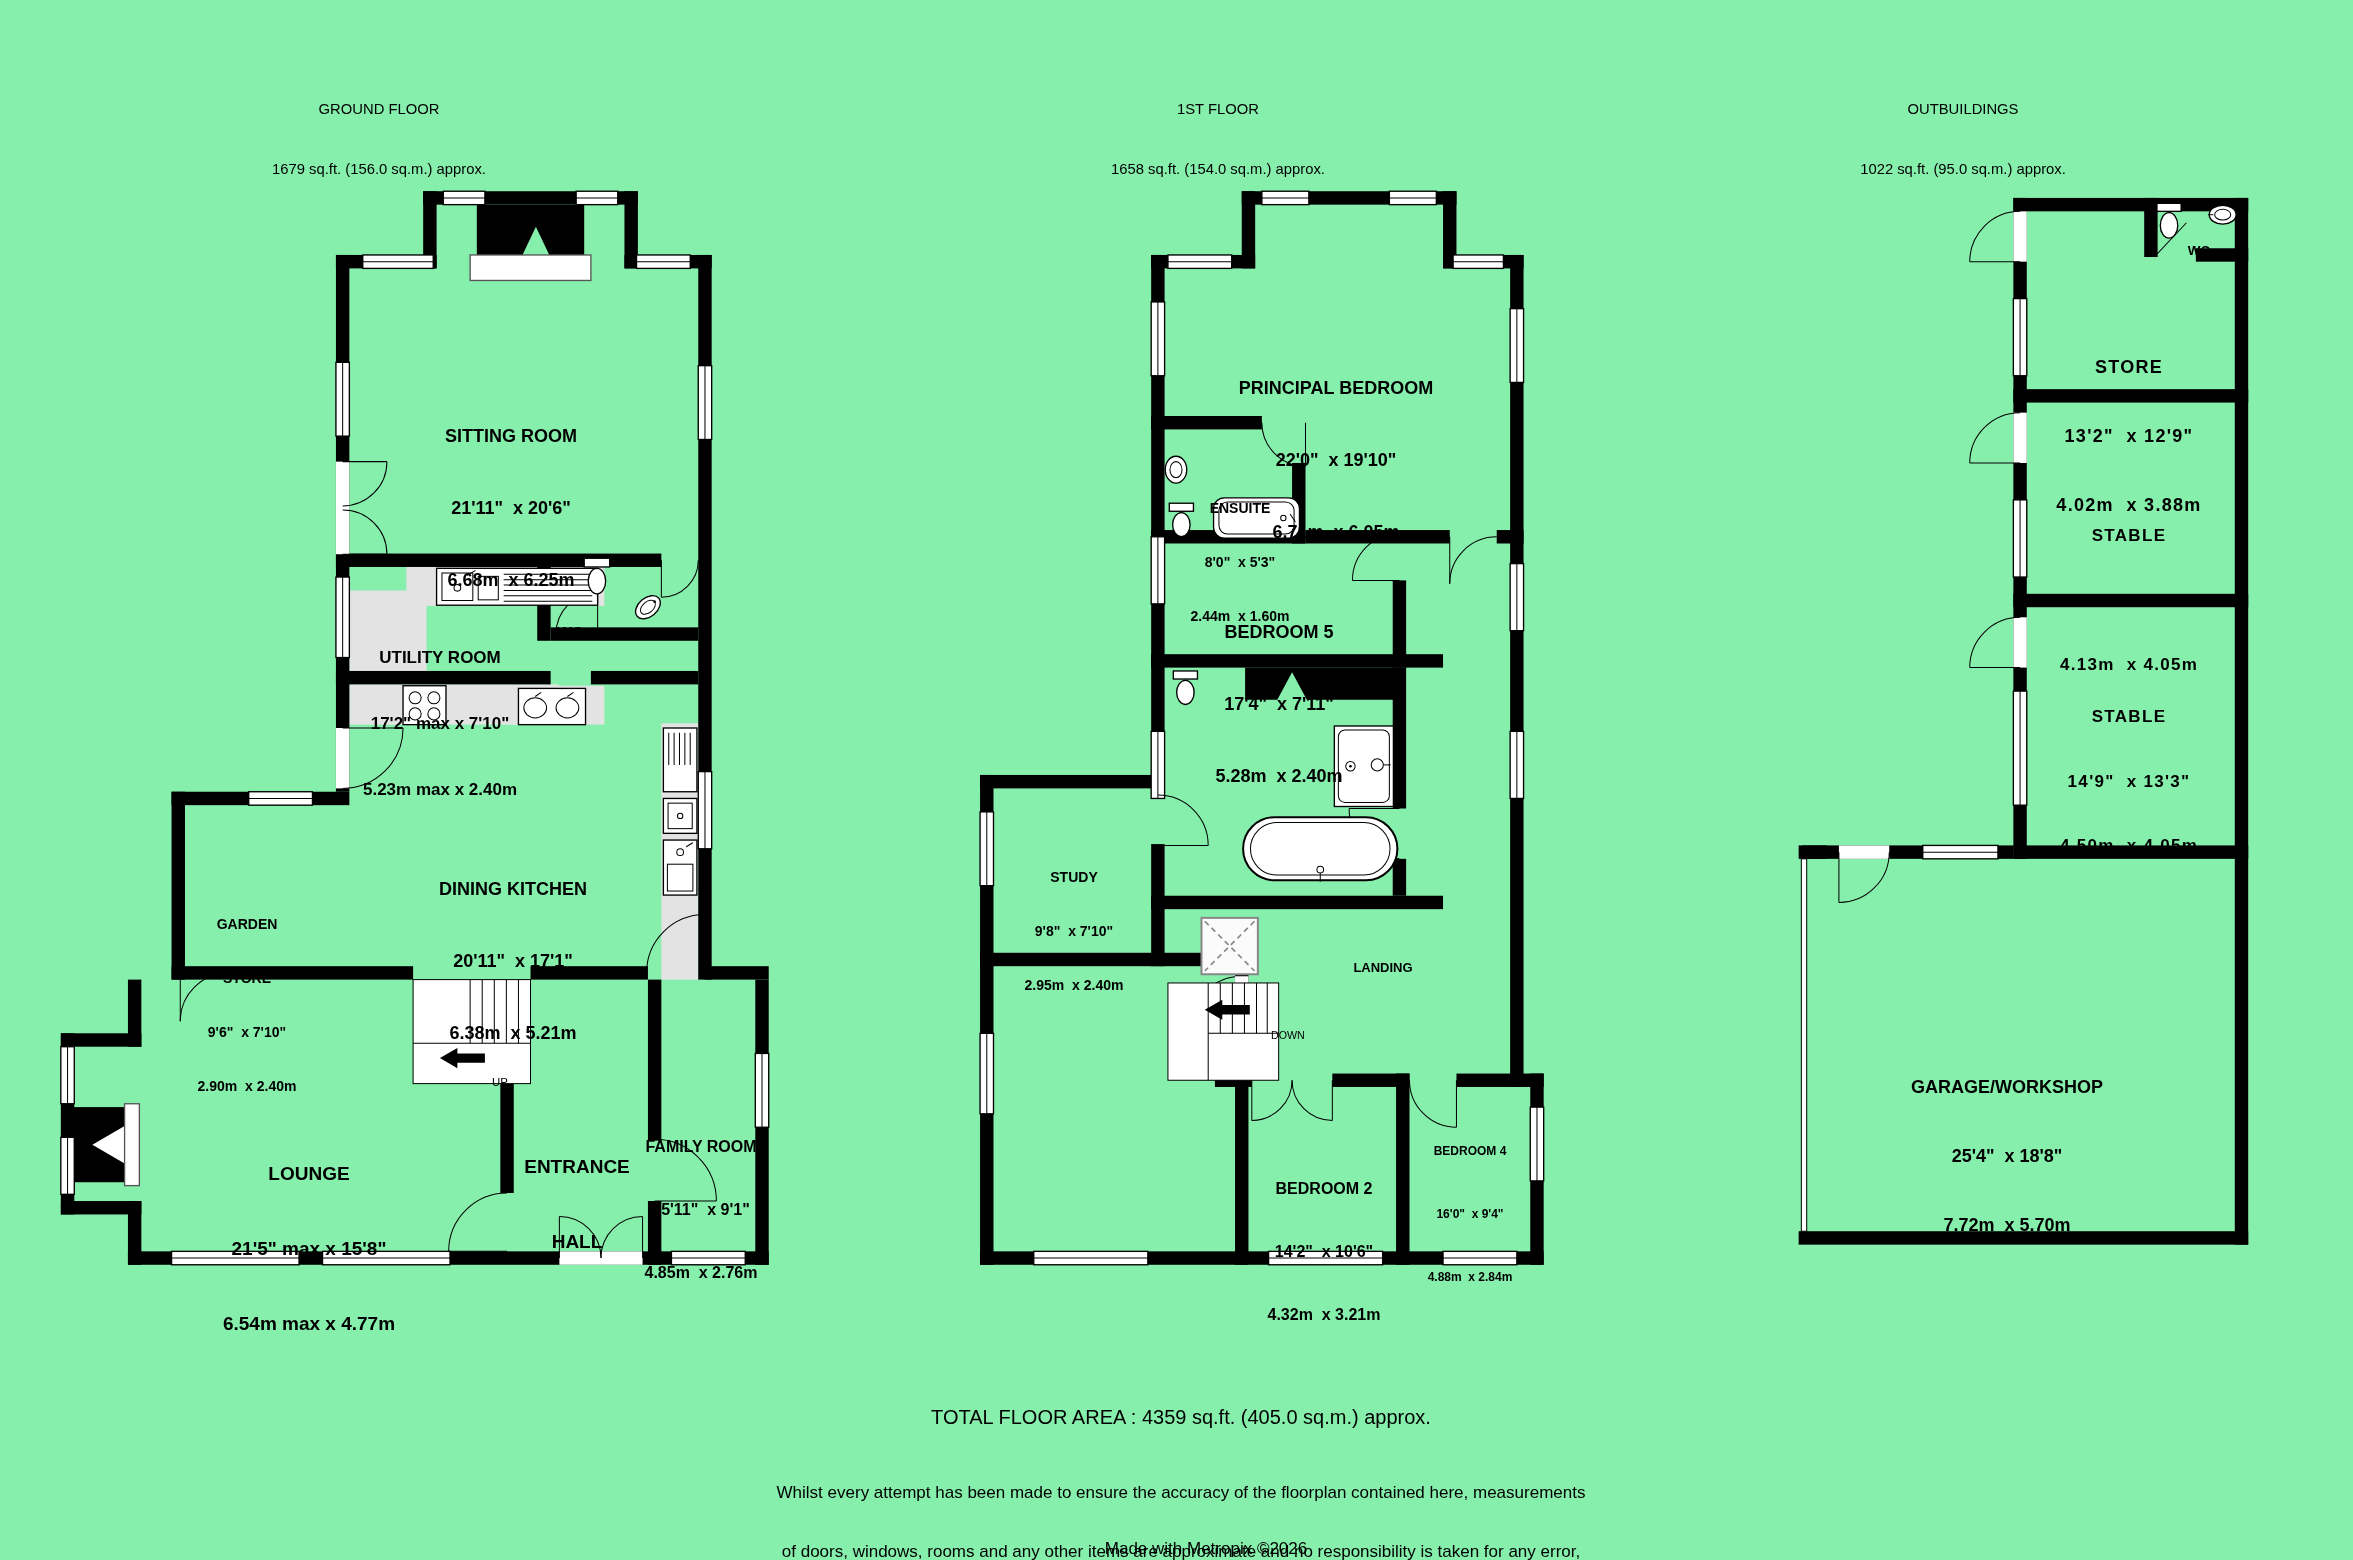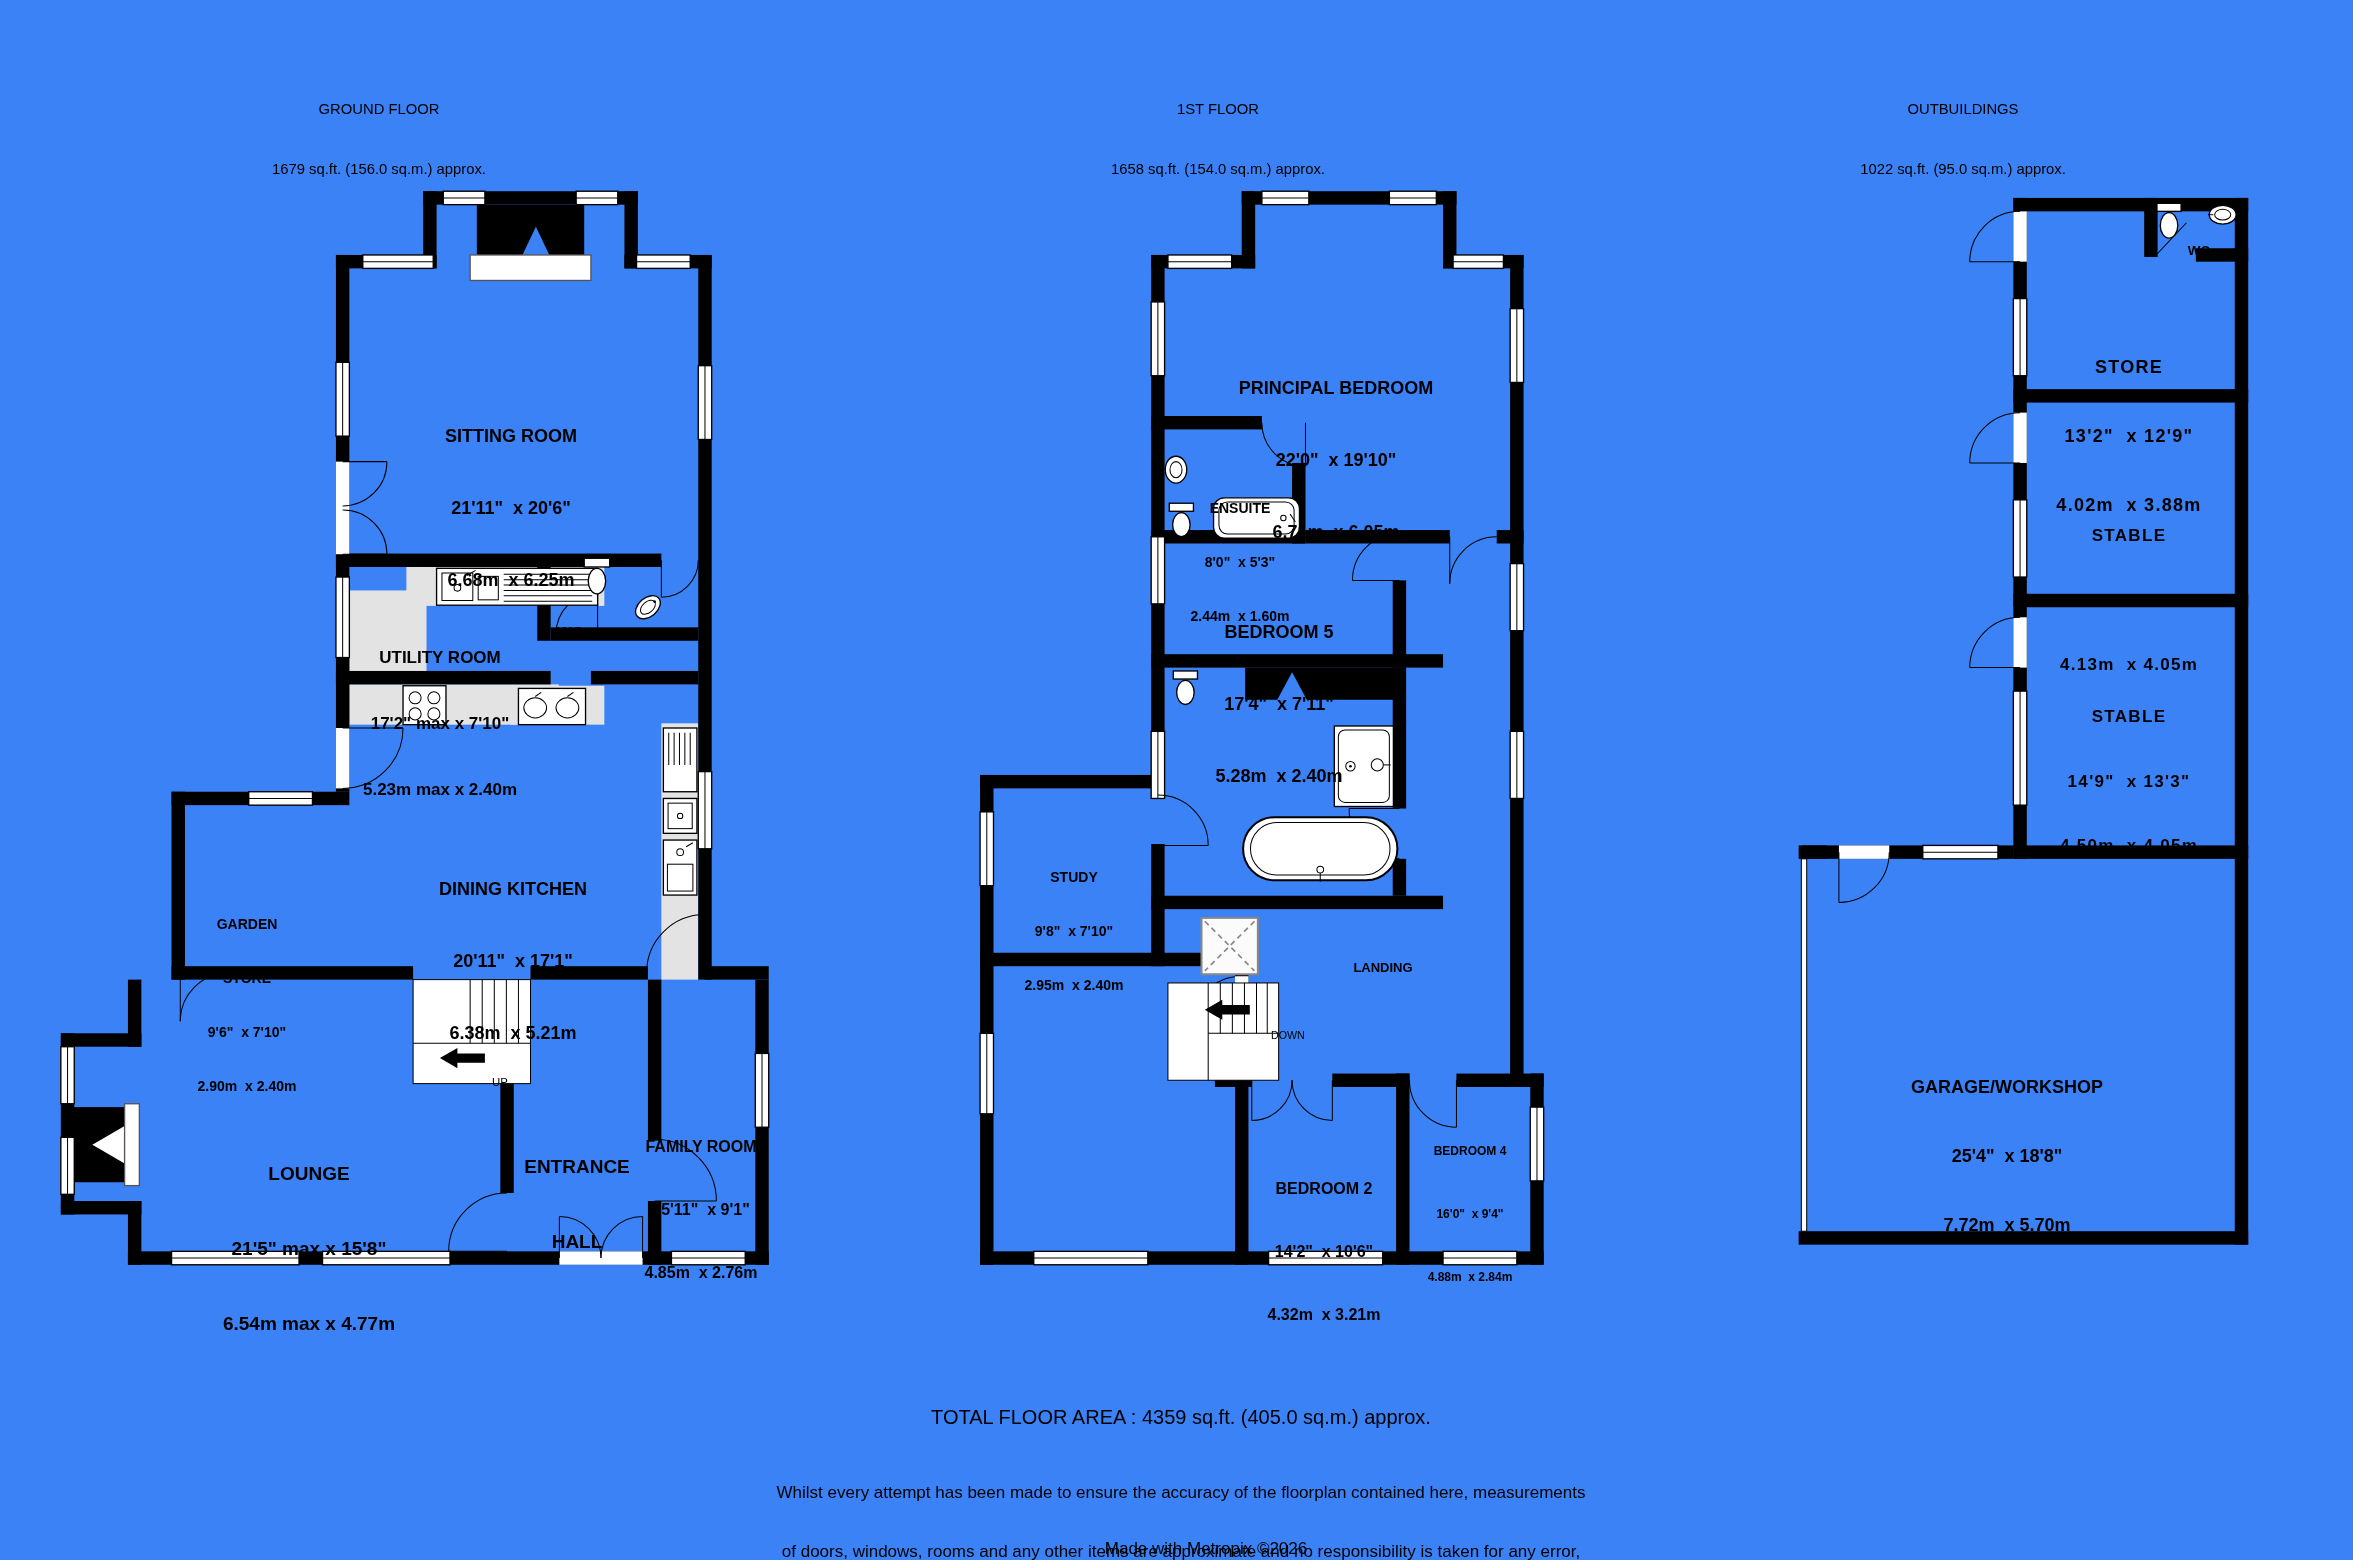--- a/index.html
+++ b/index.html
@@ -1,16 +1,16 @@
 <!DOCTYPE html>
 <html style="font-size:10.7px"><head>
 <meta charset="utf-8">
 <style>
   html,body{margin:0;padding:0;background:#ffffff;}
-  #canvas{position:relative;width:2354px;height:1560px;background:#3b82f6;overflow:hidden;
+  #canvas{position:relative;width:2354px;height:1560px;background:#86efac;overflow:hidden;
           font-family:"Liberation Sans",sans-serif;color:#000;}
   #plan-svg{position:absolute;left:0;top:0;}
   .hdr{position:absolute;transform:translateX(-50%);text-align:center;font-size:14.8px;
        line-height:20px;font-weight:400;white-space:pre;}
   .lbl{position:absolute;transform:translateX(-50%);text-align:center;font-weight:bold;white-space:pre;}
   .lbl div{white-space:pre;}
   .wide{letter-spacing:1.3px;}
   .footer-total{position:absolute;transform:translateX(-50%);font-size:20px;font-weight:400;white-space:pre;}
   .footer-disc{position:absolute;transform:translateX(-50%);text-align:center;font-size:17px;
                line-height:19.5px;font-weight:400;white-space:pre;}

